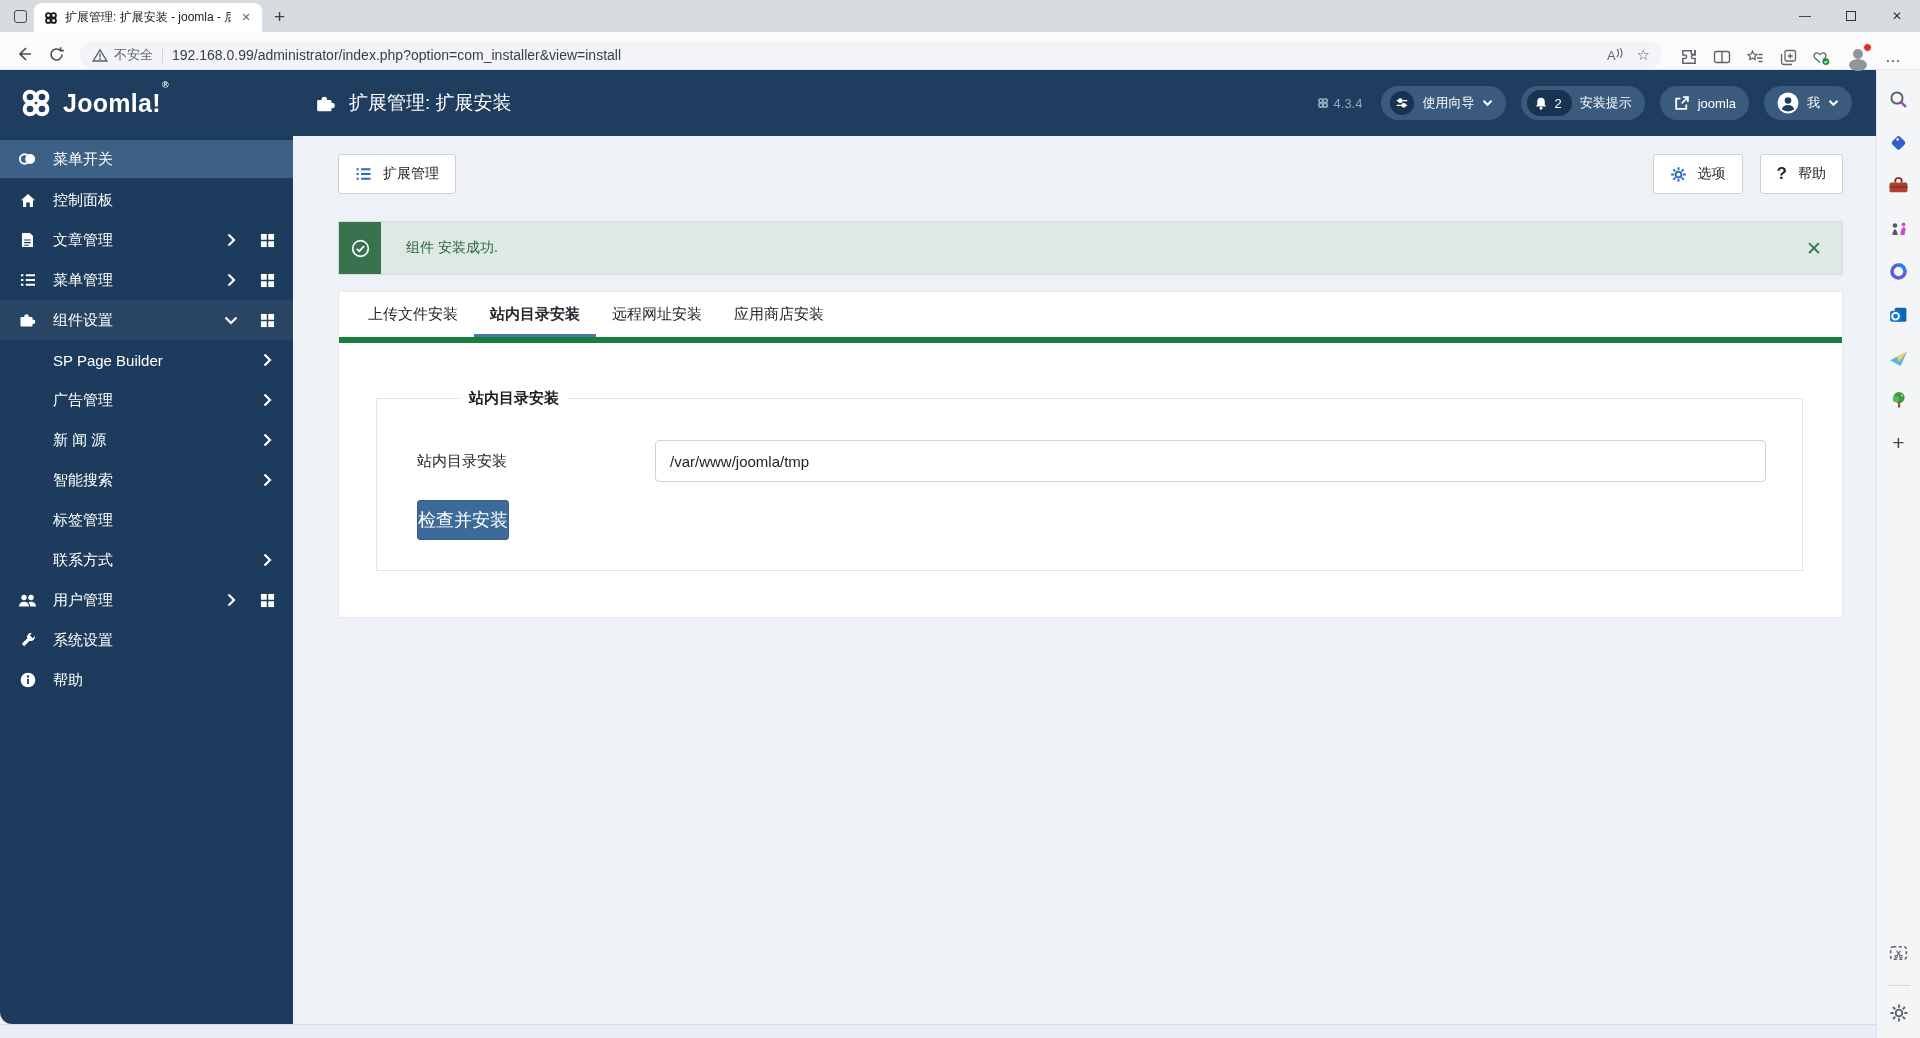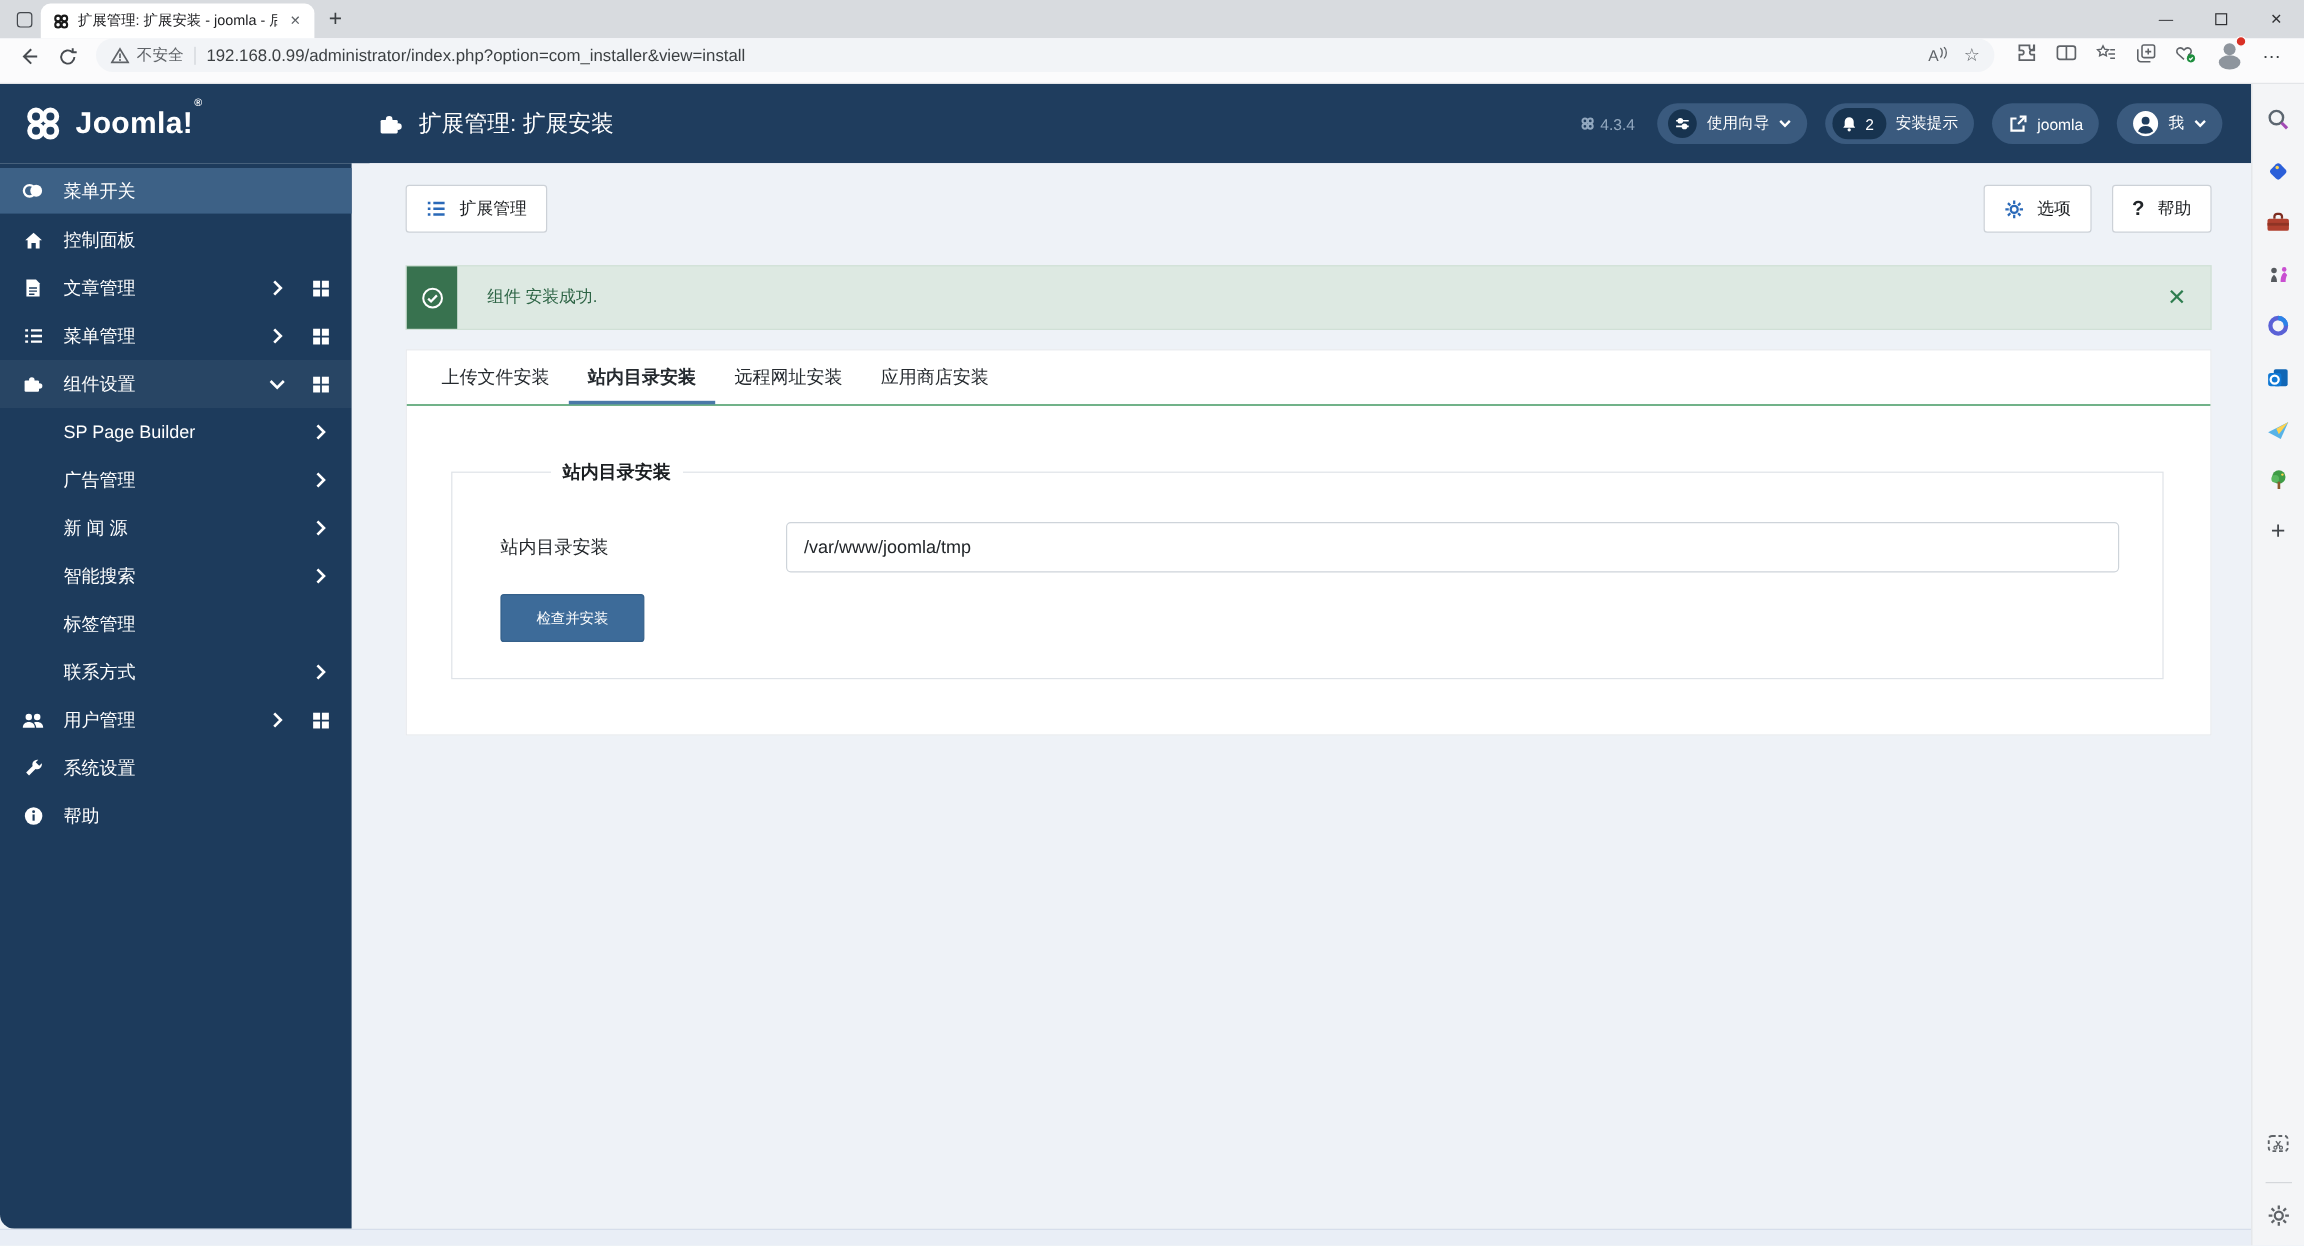--- a/index.html
+++ b/index.html
@@ -11,21 +11,21 @@
   .tab-actions{align-self:center;width:28px;height:24px;display:flex;align-items:center;justify-content:center;border-radius:4px;}
   .tab-actions .sq{width:13px;height:13px;border:1.6px solid #43474c;border-radius:3px;}
   .tab{width:228px;height:29px;background:#ffffff;border-radius:8px 8px 0 0;display:flex;align-items:center;gap:7px;padding:0 8px 0 10px;}
   .tab-title{flex:1;font-size:12px;color:#202124;white-space:nowrap;overflow:hidden;}
   .tab-close{font-size:11px;color:#5f6368;width:16px;text-align:center;}
   .newtab{align-self:center;font-size:19px;color:#3c4043;margin:0 12px;line-height:1;}
   .win-controls{margin-left:auto;display:flex;align-self:stretch;}
   .win-btn{width:46px;display:flex;align-items:center;justify-content:center;color:#303134;font-size:12px;}
   .win-btn .maxsq{width:10px;height:10px;border:1.2px solid #303134;}
 
-  .toolbar{height:38px;background:#fbfbfc;border-bottom:1px solid #e3e5e8;display:flex;align-items:flex-start;padding:0 8px;flex-shrink:0;}
+  .toolbar{height:38px;background:#fbfbfc;border-bottom:1px solid #e3e5e8;display:flex;align-items:flex-end;padding:0 8px;flex-shrink:0;}
   .nav-ic{width:32px;height:30px;display:flex;align-items:center;justify-content:center;color:#474b50;font-size:18px;border-radius:50%;}
   .address{flex:1;height:28px;background:#f2f4f7;border-radius:14px;display:flex;align-items:center;padding:0 12px;gap:9px;margin:0 8px;}
   .sec-badge{display:flex;align-items:center;gap:6px;color:#5f6368;font-size:13px;}
   .vsep{width:1px;height:15px;background:#cfd3d8;}
   .url-text{flex:1;color:#3c4043;font-size:14px;white-space:nowrap;overflow:hidden;}
   .addr-ic{display:flex;align-items:center;gap:14px;color:#5f6368;}
   .readaloud{font-size:13px;color:#5f6368;display:flex;align-items:flex-start;}
   .star-g{font-size:15px;}
   .tb-icons{display:flex;align-items:center;gap:15px;margin:0 10px;color:#5f6368;}
   .avatar-wrap{position:relative;width:24px;height:24px;}
@@ -75,30 +75,30 @@
   .btn-white{height:40px;background:#fff;border:1px solid #ccd1d7;border-radius:3px;display:flex;align-items:center;gap:11px;padding:0 16px;font-size:14px;color:#1b1e21;cursor:pointer;}
   .right-btns{margin-left:auto;display:flex;gap:17px;}
   .qmark{font-weight:bold;font-size:17px;color:#212529;}
 
   .alert{margin-top:27px;display:flex;align-items:stretch;background:#dde9e2;border:1px solid #d0e0d6;flex-shrink:0;}
   .alert-strip{width:42px;background:#38724f;display:flex;align-items:center;justify-content:center;flex-shrink:0;}
   .alert-msg{flex:1;display:flex;align-items:center;padding:0 25px;color:#2d6445;font-size:14px;height:52px;}
   .alert-close{width:56px;display:flex;align-items:center;justify-content:center;color:#2e7d4f;font-size:19px;cursor:pointer;}
 
   .card{margin-top:16px;background:#fff;border:1px solid #e6e9ed;flex-shrink:0;}
-  .tabs{display:flex;border-bottom:1px solid #15803d;padding:0 13px;}
+  .tabs{display:flex;border-bottom:6px solid #15803d;padding:0 13px;}
   .tabitem{padding:13px 16px 10px;font-size:15px;color:#24292e;border-bottom:3px solid transparent;cursor:pointer;}
   .tabitem.active{font-weight:bold;border-bottom-color:#4a79a8;}
   .tab-content{padding:46px 39px 46px 37px;}
   fieldset.install-fs{border:1px solid #dfe3e8;margin:0;padding:32px 36px 30px 40px;}
   fieldset.install-fs legend{font-size:15px;font-weight:bold;color:#1b1e21;margin-left:42px;padding:0 10px;}
   .form-row{display:flex;align-items:center;}
   .flabel{width:238px;font-size:15px;color:#212529;flex-shrink:0;}
   .finput{flex:1;height:42px;border:1px solid #ced4da;border-radius:4px;padding:0 14px;font-size:15px;color:#212529;background:#fff;outline:none;}
-  .submit-btn{margin-top:18px;height:40px;background:#3d6b99;color:#fff;border:1px solid #35608a;border-radius:3px;padding:0 29px;font-size:12px;cursor:pointer;}
+  .submit-btn{margin-top:18px;height:40px;background:#3d6b99;color:#fff;border:1px solid #35608a;border-radius:3px;padding:0 0;font-size:18px;cursor:pointer;}
 
   .bottom-strip{height:14px;background:#e9eef6;border-top:1px solid #d6deeb;flex-shrink:0;}
   svg{display:block;}
 </style>
 </head>
 <body>
 
 <div class="window">
 
   <div class="tabstrip">

